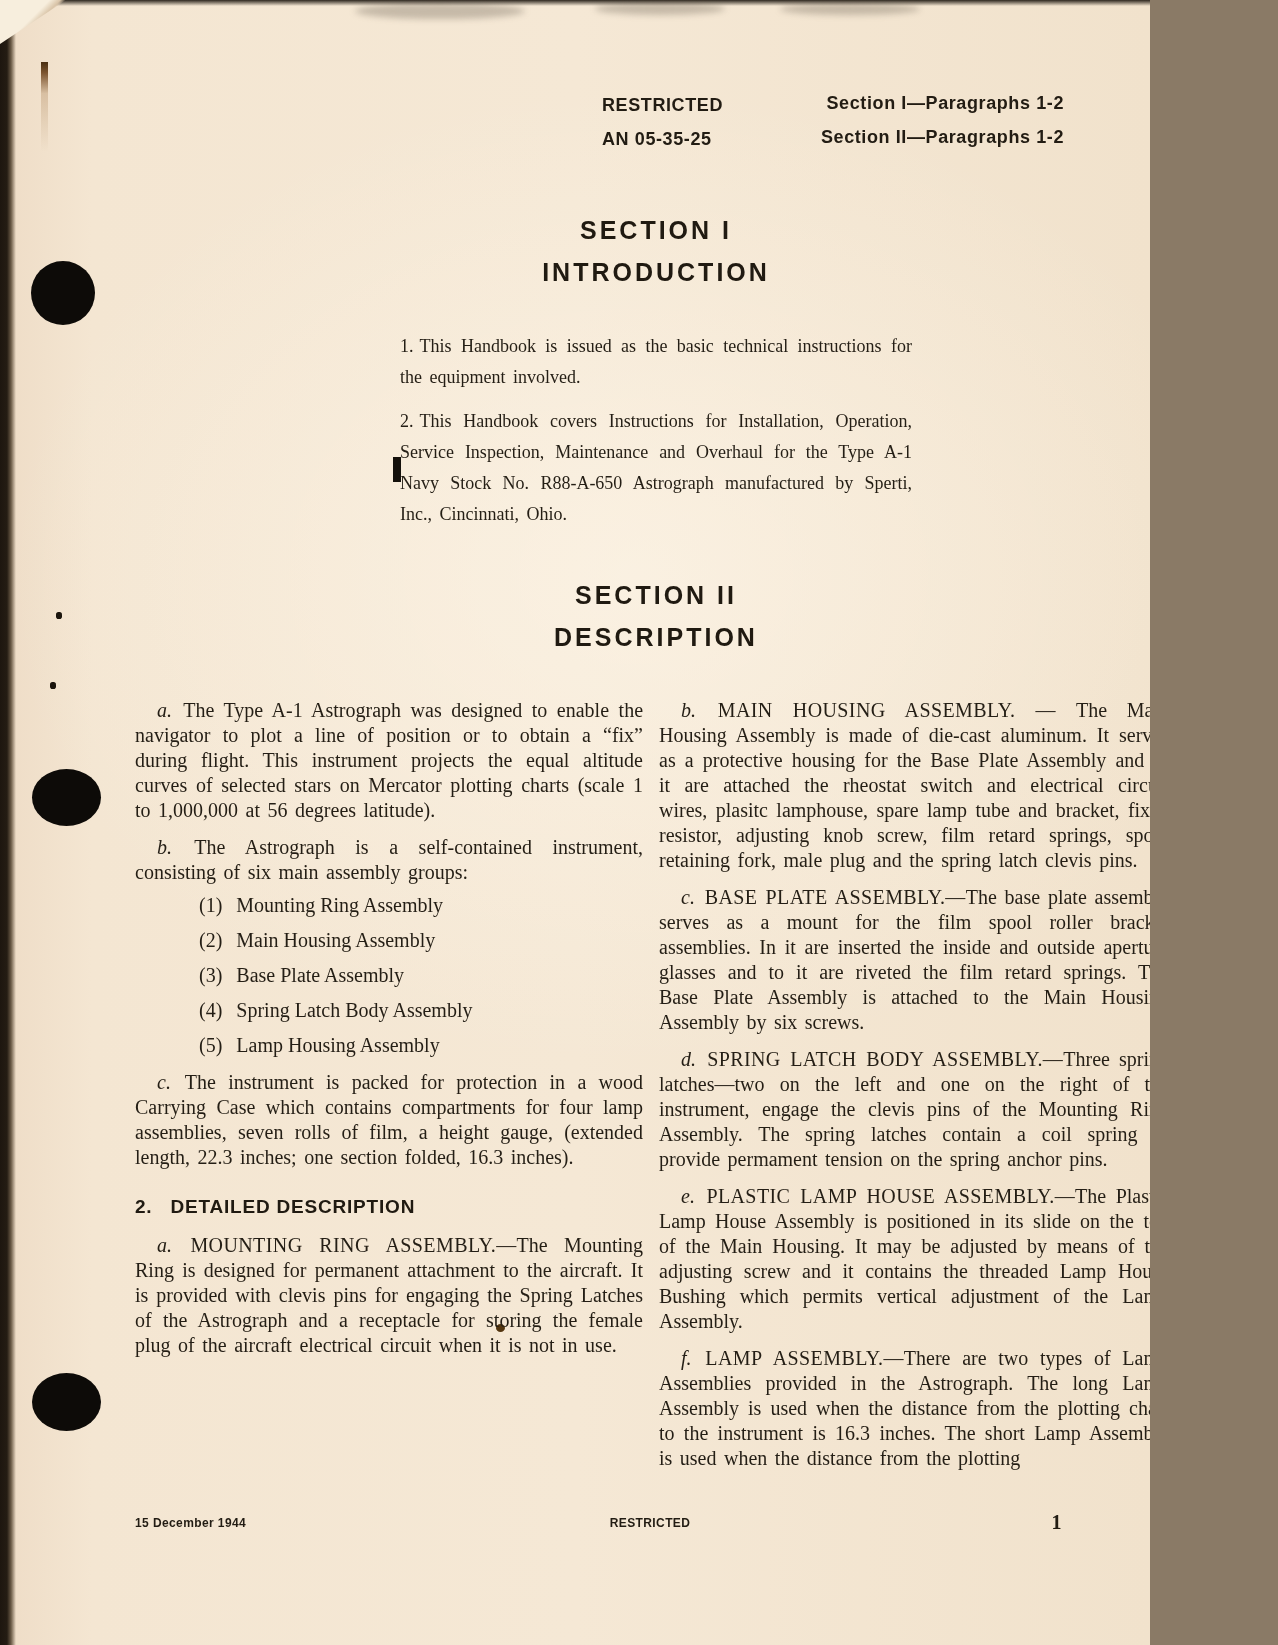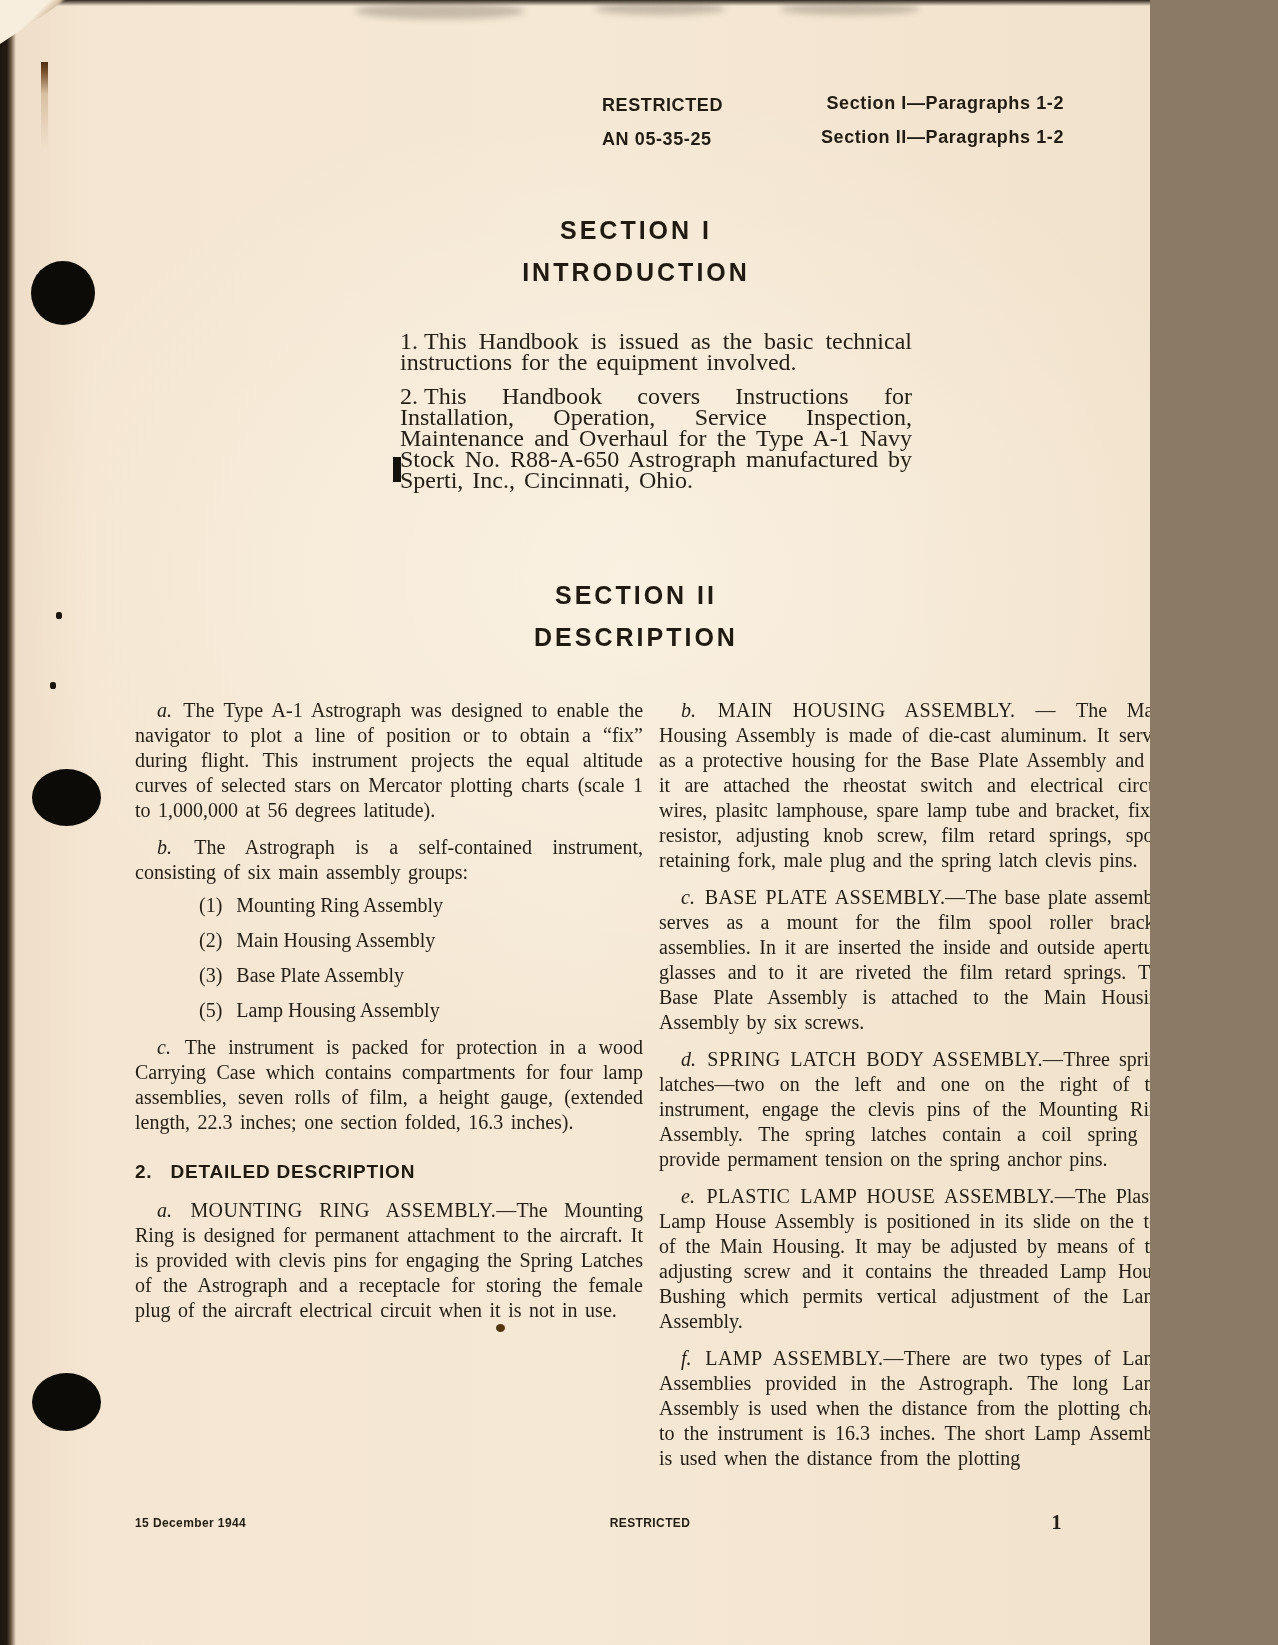--- a/index.html
+++ b/index.html
@@ -34,25 +34,25 @@
   .speck{position:absolute;background:#1b150d;border-radius:40%;}
   .speck-1{left:56px;top:612px;width:6px;height:7px;}
   .speck-2{left:50px;top:682px;width:6px;height:7px;}
   .speck-brown{left:496px;top:1324px;width:9px;height:8px;background:#53350f;border-radius:50%;}
   .tape-mark{position:absolute;left:41px;top:62px;width:7px;height:90px;
     background:linear-gradient(180deg,#4a2f12 0%,#7c5530 12%,rgba(196,164,128,0.55) 35%,rgba(214,190,160,0.4) 70%,rgba(214,190,160,0) 100%);}
   .hdr{position:absolute;font-family:"Liberation Sans",sans-serif;font-weight:bold;
        font-size:18px;line-height:34px;letter-spacing:0.6px;color:#221c13;}
   .hdr-left{left:602px;top:88px;}
   .hdr-right{right:86px;top:86px;text-align:right;}
-  .sec-title{position:absolute;left:380px;width:512px;text-align:center;
+  .sec-title{position:absolute;left:400px;width:512px;text-align:center;
        font-family:"Liberation Sans",sans-serif;font-weight:bold;font-size:25px;
        letter-spacing:3px;color:#201a11;}
   .intro{position:absolute;left:400px;top:331px;width:512px;}
-  .intro p{margin:0 0 13px;font-size:24px;line-height:21px;text-align:justify;word-spacing:3px;}
+  .intro p{margin:0 0 13px;font-size:18px;line-height:31px;text-align:justify;word-spacing:3px;}
   .pnum{padding-right:6px;}
   .col{position:absolute;top:698px;width:508px;font-size:20px;}
   .col-left{left:135px;}
   .col-right{left:659px;width:510px;}
   .colhead{font-family:"Liberation Sans",sans-serif;font-weight:bold;font-size:19px;
        letter-spacing:0.8px;margin:0 0 15px;color:#201a11;}
   .colhead .hnum{margin-right:18px;}
   .body-p{margin:0 0 12px;line-height:25px;text-align:justify;word-spacing:2.5px;text-indent:22px;}
   .lead{font-style:italic;padding-right:2px;}
   .caps{letter-spacing:0.4px;}
@@ -109,20 +109,21 @@
   <div class="col col-left">
 
     <p class="body-p"><span class="lead">a.</span> <span>The Type A-1 Astrograph was designed to enable the navigator to plot a line of position or to obtain a “fix” during flight. This instrument projects the equal altitude curves of selected stars on Mercator plotting charts (scale 1 to 1,000,000 at 56 degrees latitude).</span></p>
 
     <p class="body-p" style="margin-bottom:8px;"><span class="lead">b.</span> <span>The Astrograph is a self-contained instrument, consisting of six main assembly groups:</span></p>
 
     <div class="alist">
       <div class="li"><span class="lnum">(1)</span><span>Mounting Ring Assembly</span></div>
       <div class="li"><span class="lnum">(2)</span><span>Main Housing Assembly</span></div>
       <div class="li"><span class="lnum">(3)</span><span>Base Plate Assembly</span></div>
+      <div class="li"><span class="lnum">(4)</span><span>Spring Latch Body Assembly</span></div>
       <div class="li"><span class="lnum">(5)</span><span>Lamp Housing Assembly</span></div>
     </div>
 
     <p class="body-p"><span class="lead">c.</span> <span>The instrument is packed for protection in a wood Carrying Case which contains compartments for four lamp assemblies, seven rolls of film, a height gauge, (extended length, 22.3 inches; one section folded, 16.3 inches).</span></p>
 
     <div class="colhead mt-lg"><span class="hnum">2.</span><span>DETAILED DESCRIPTION</span></div>
 
     <p class="body-p"><span class="lead">a.</span> <span class="caps">MOUNTING RING ASSEMBLY.—</span><span>The Mounting Ring is designed for permanent attachment to the aircraft. It is provided with clevis pins for engaging the Spring Latches of the Astrograph and a receptacle for storing the female plug of the aircraft electrical circuit when it is not in use.</span></p>
   </div>
 

